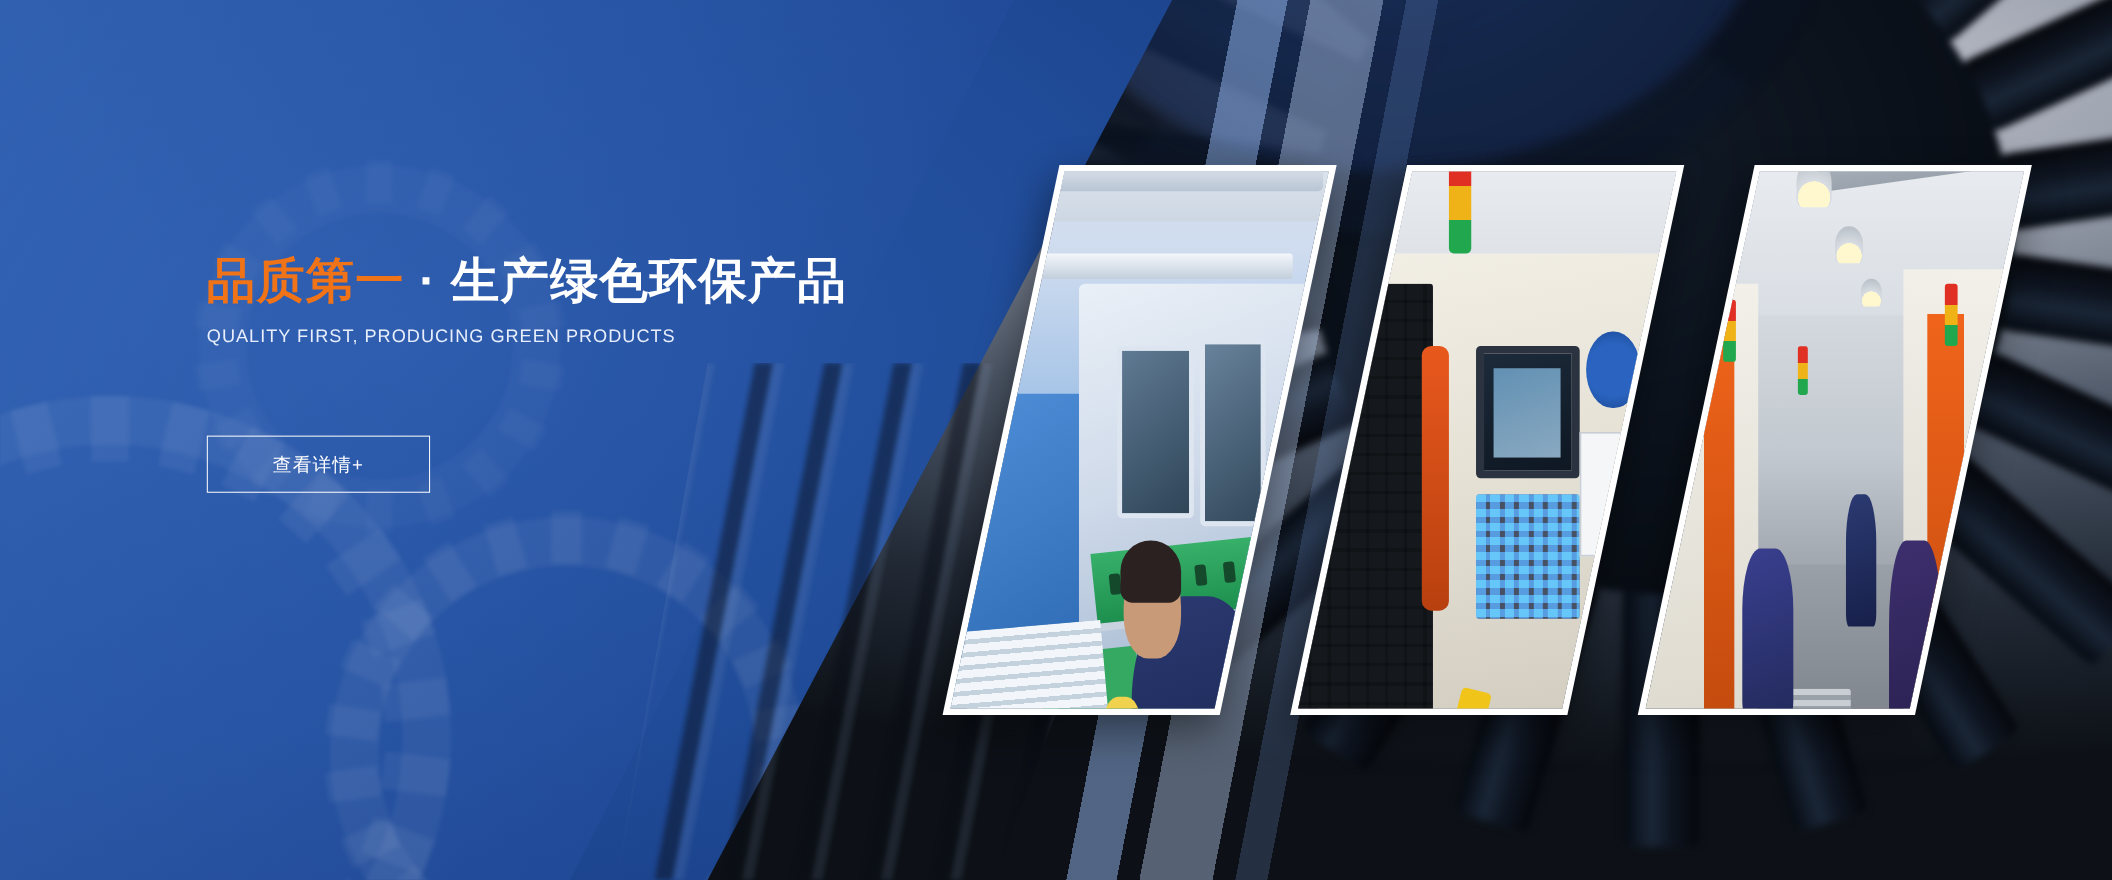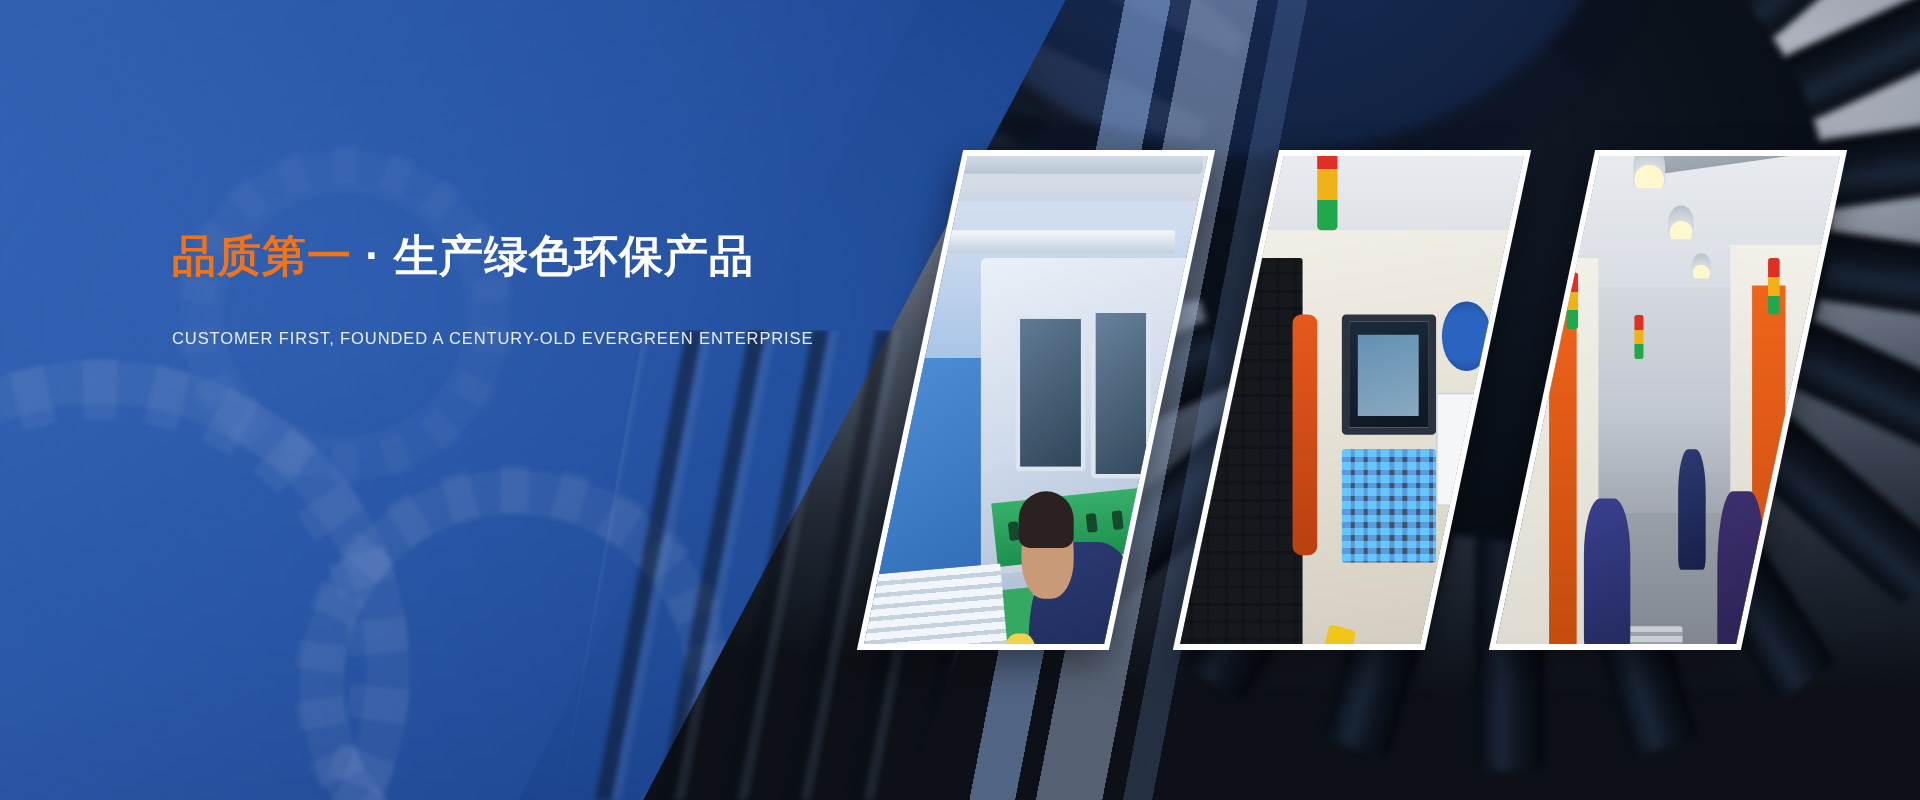--- a/index.html
+++ b/index.html
@@ -81,21 +81,21 @@
     position:absolute; left:560px; top:330px; width:520px; height:470px; filter:blur(2.5px);
     background:repeating-linear-gradient(101deg,
       rgba(10,14,22,.55) 0 16px,
       rgba(150,170,205,.16) 16px 26px,
       rgba(10,14,22,0) 26px 62px);
     clip-path:polygon(16% 0, 100% 0, 66% 100%, 0 100%);
     opacity:.85;
   }
 
   
-  .copy{ position:absolute; left:172px; top:228px; width:760px; }
+  .copy{ position:absolute; left:188px; top:228px; width:760px; }
   .h-line{ white-space:nowrap; font-weight:700; font-size:44px; line-height:1.28; letter-spacing:1px; }
   .h-line .accent{ color:#f07318; }
   .h-line .rest{ color:#ffffff; }
   .sub{
     color:#e8eefb; font-size:16.5px; letter-spacing:.9px; font-weight:400;
     margin-top:13px; white-space:nowrap;
   }
   .gap{ height:32px; }
 
   .cta{
@@ -308,25 +308,26 @@
   </div>
 
   <div class="seam-teeth"></div>
   <div class="seam"></div>
 
   <div class="copy">
 
     <div class="h-line">
       <span class="accent">品质第一</span><span class="rest"> · </span><span class="rest">生产绿色环保产品</span>
     </div>
+    <div class="sub">QUALITY FIRST, PRODUCING GREEN PRODUCTS</div>
 
     <div class="gap"></div>
 
-    <div class="sub">CUSTOMER FIRST, FOUNDED A CENTURY-OLD EVERGREEN ENTERPRISE</div>
-
+
+    <div class="cta">查看详情+</div>
   </div>
 
   <div class="photos">
 
     <div class="photo" style="left:910px;">
       <div class="inner">
         <div class="scene s1">
           <div class="ceil"></div>
             <div class="rail"></div>
             <div class="rail2"></div>

